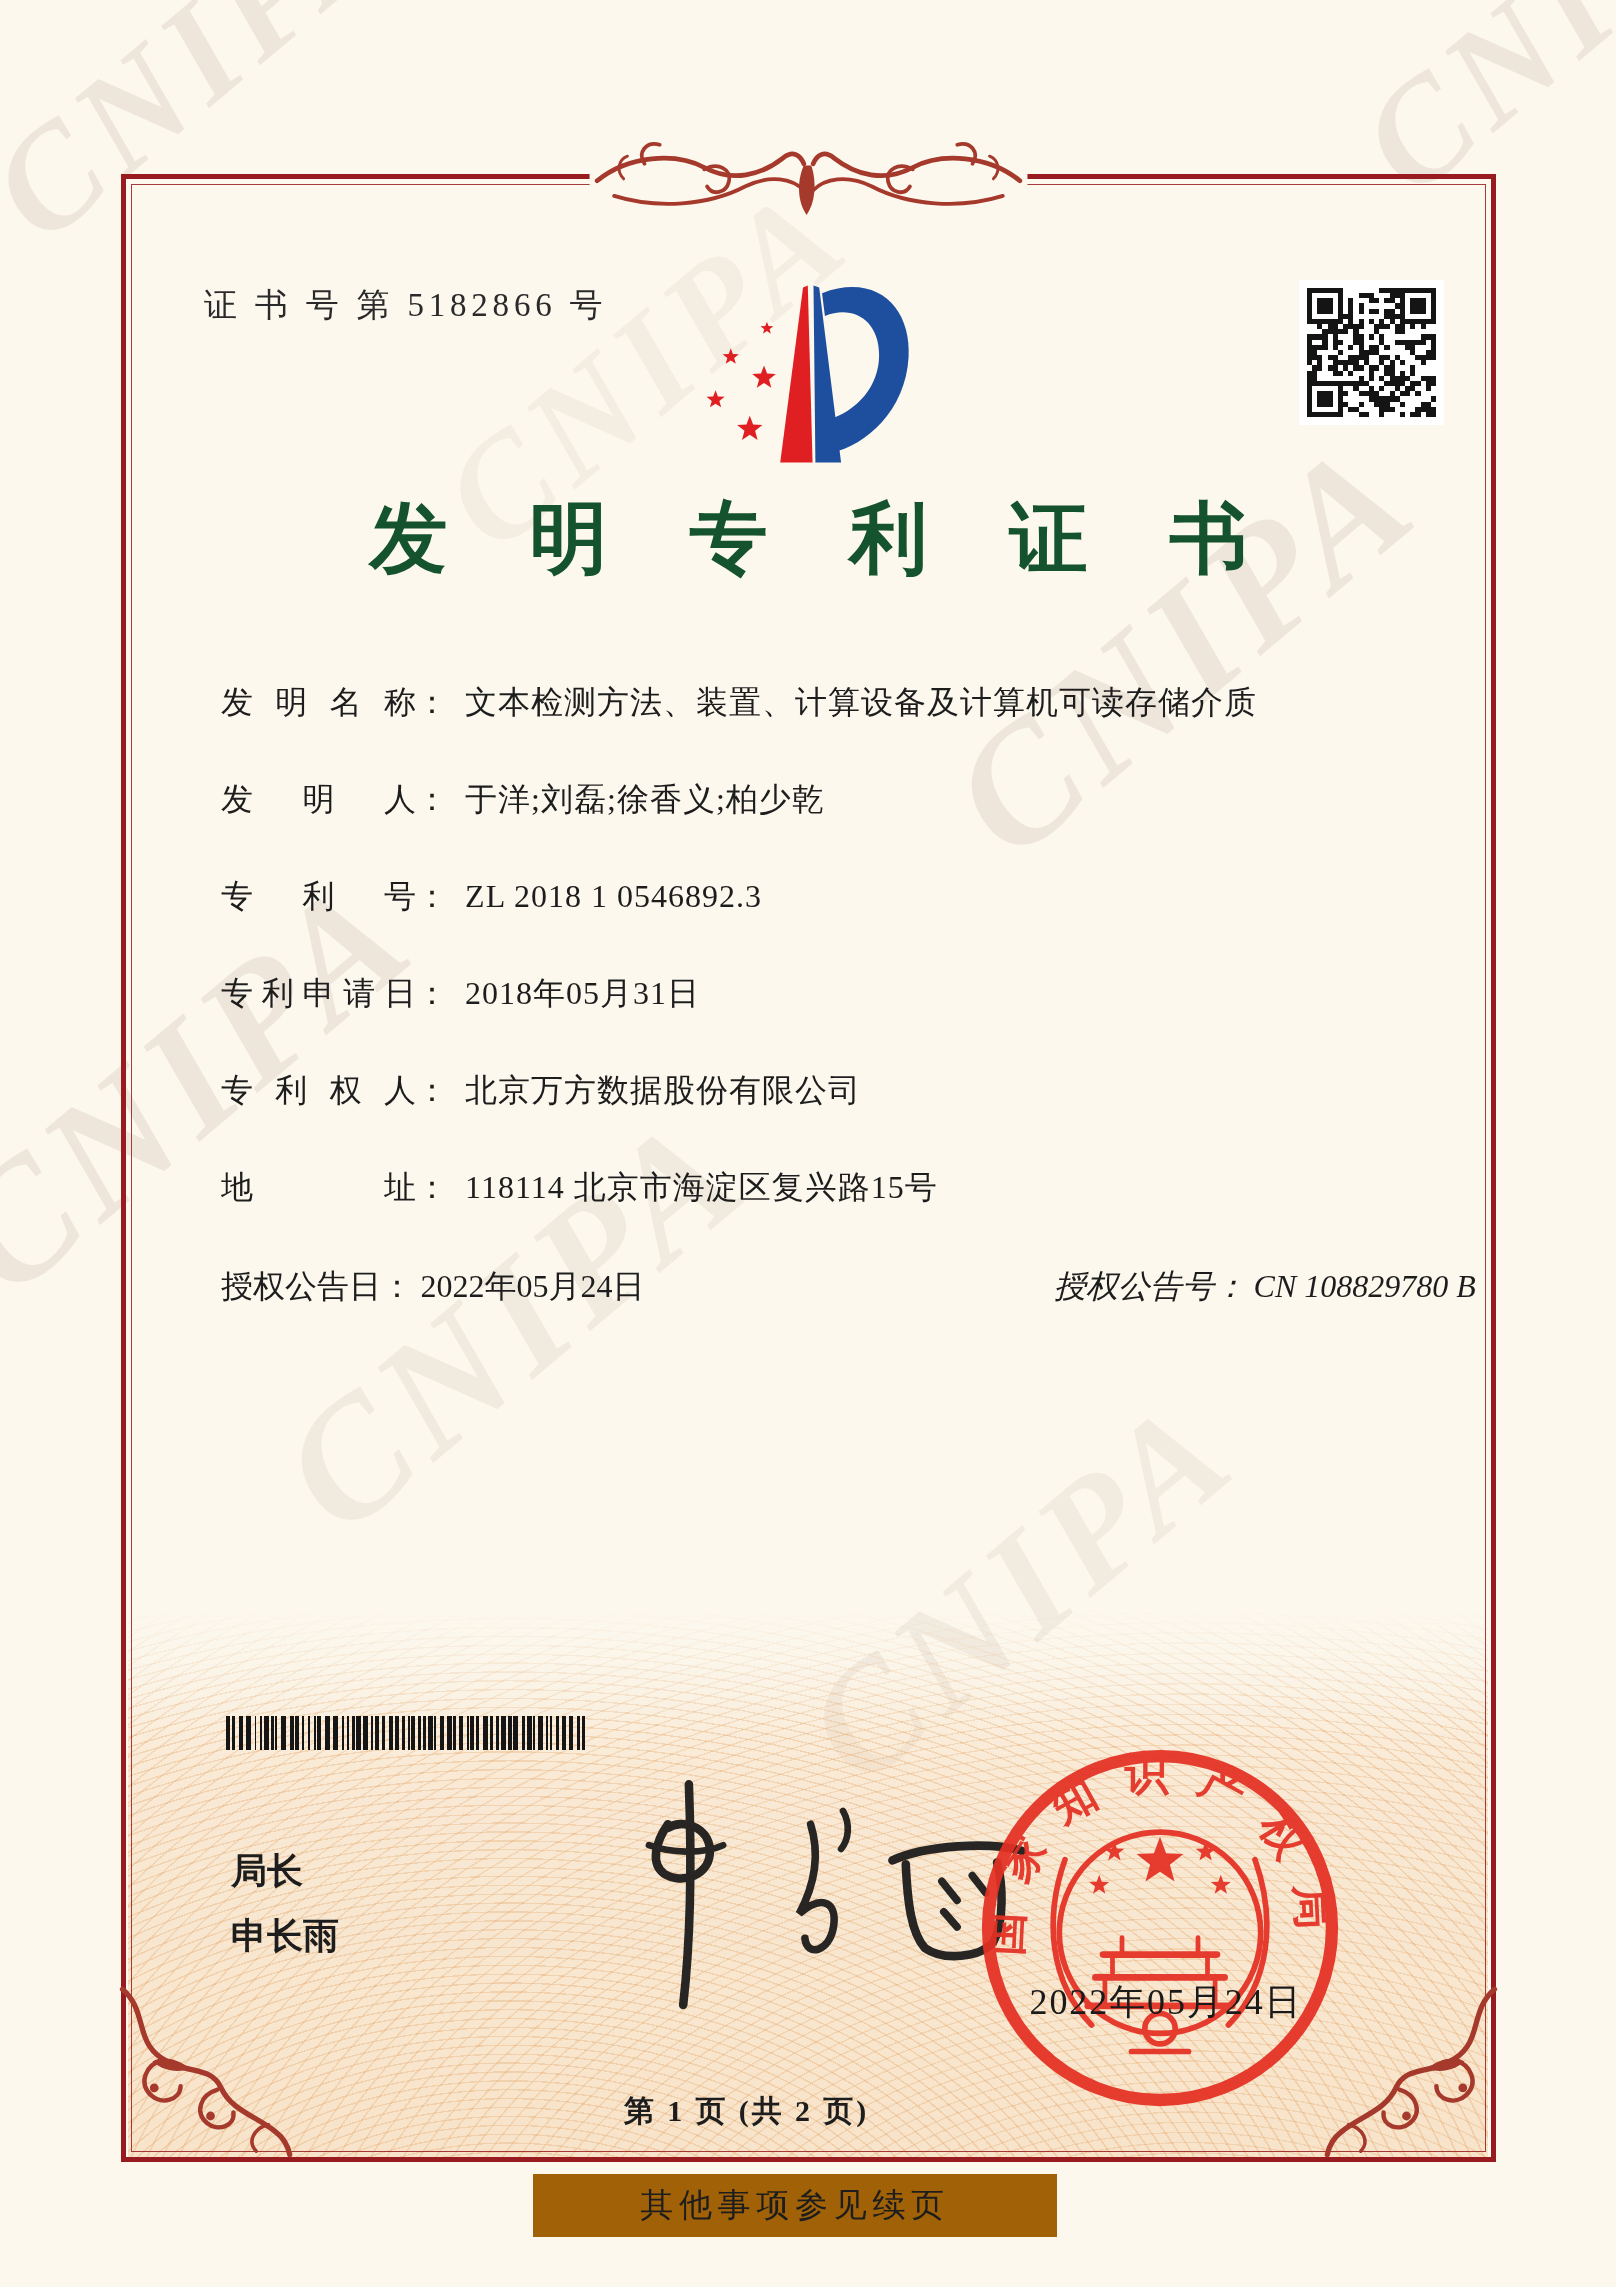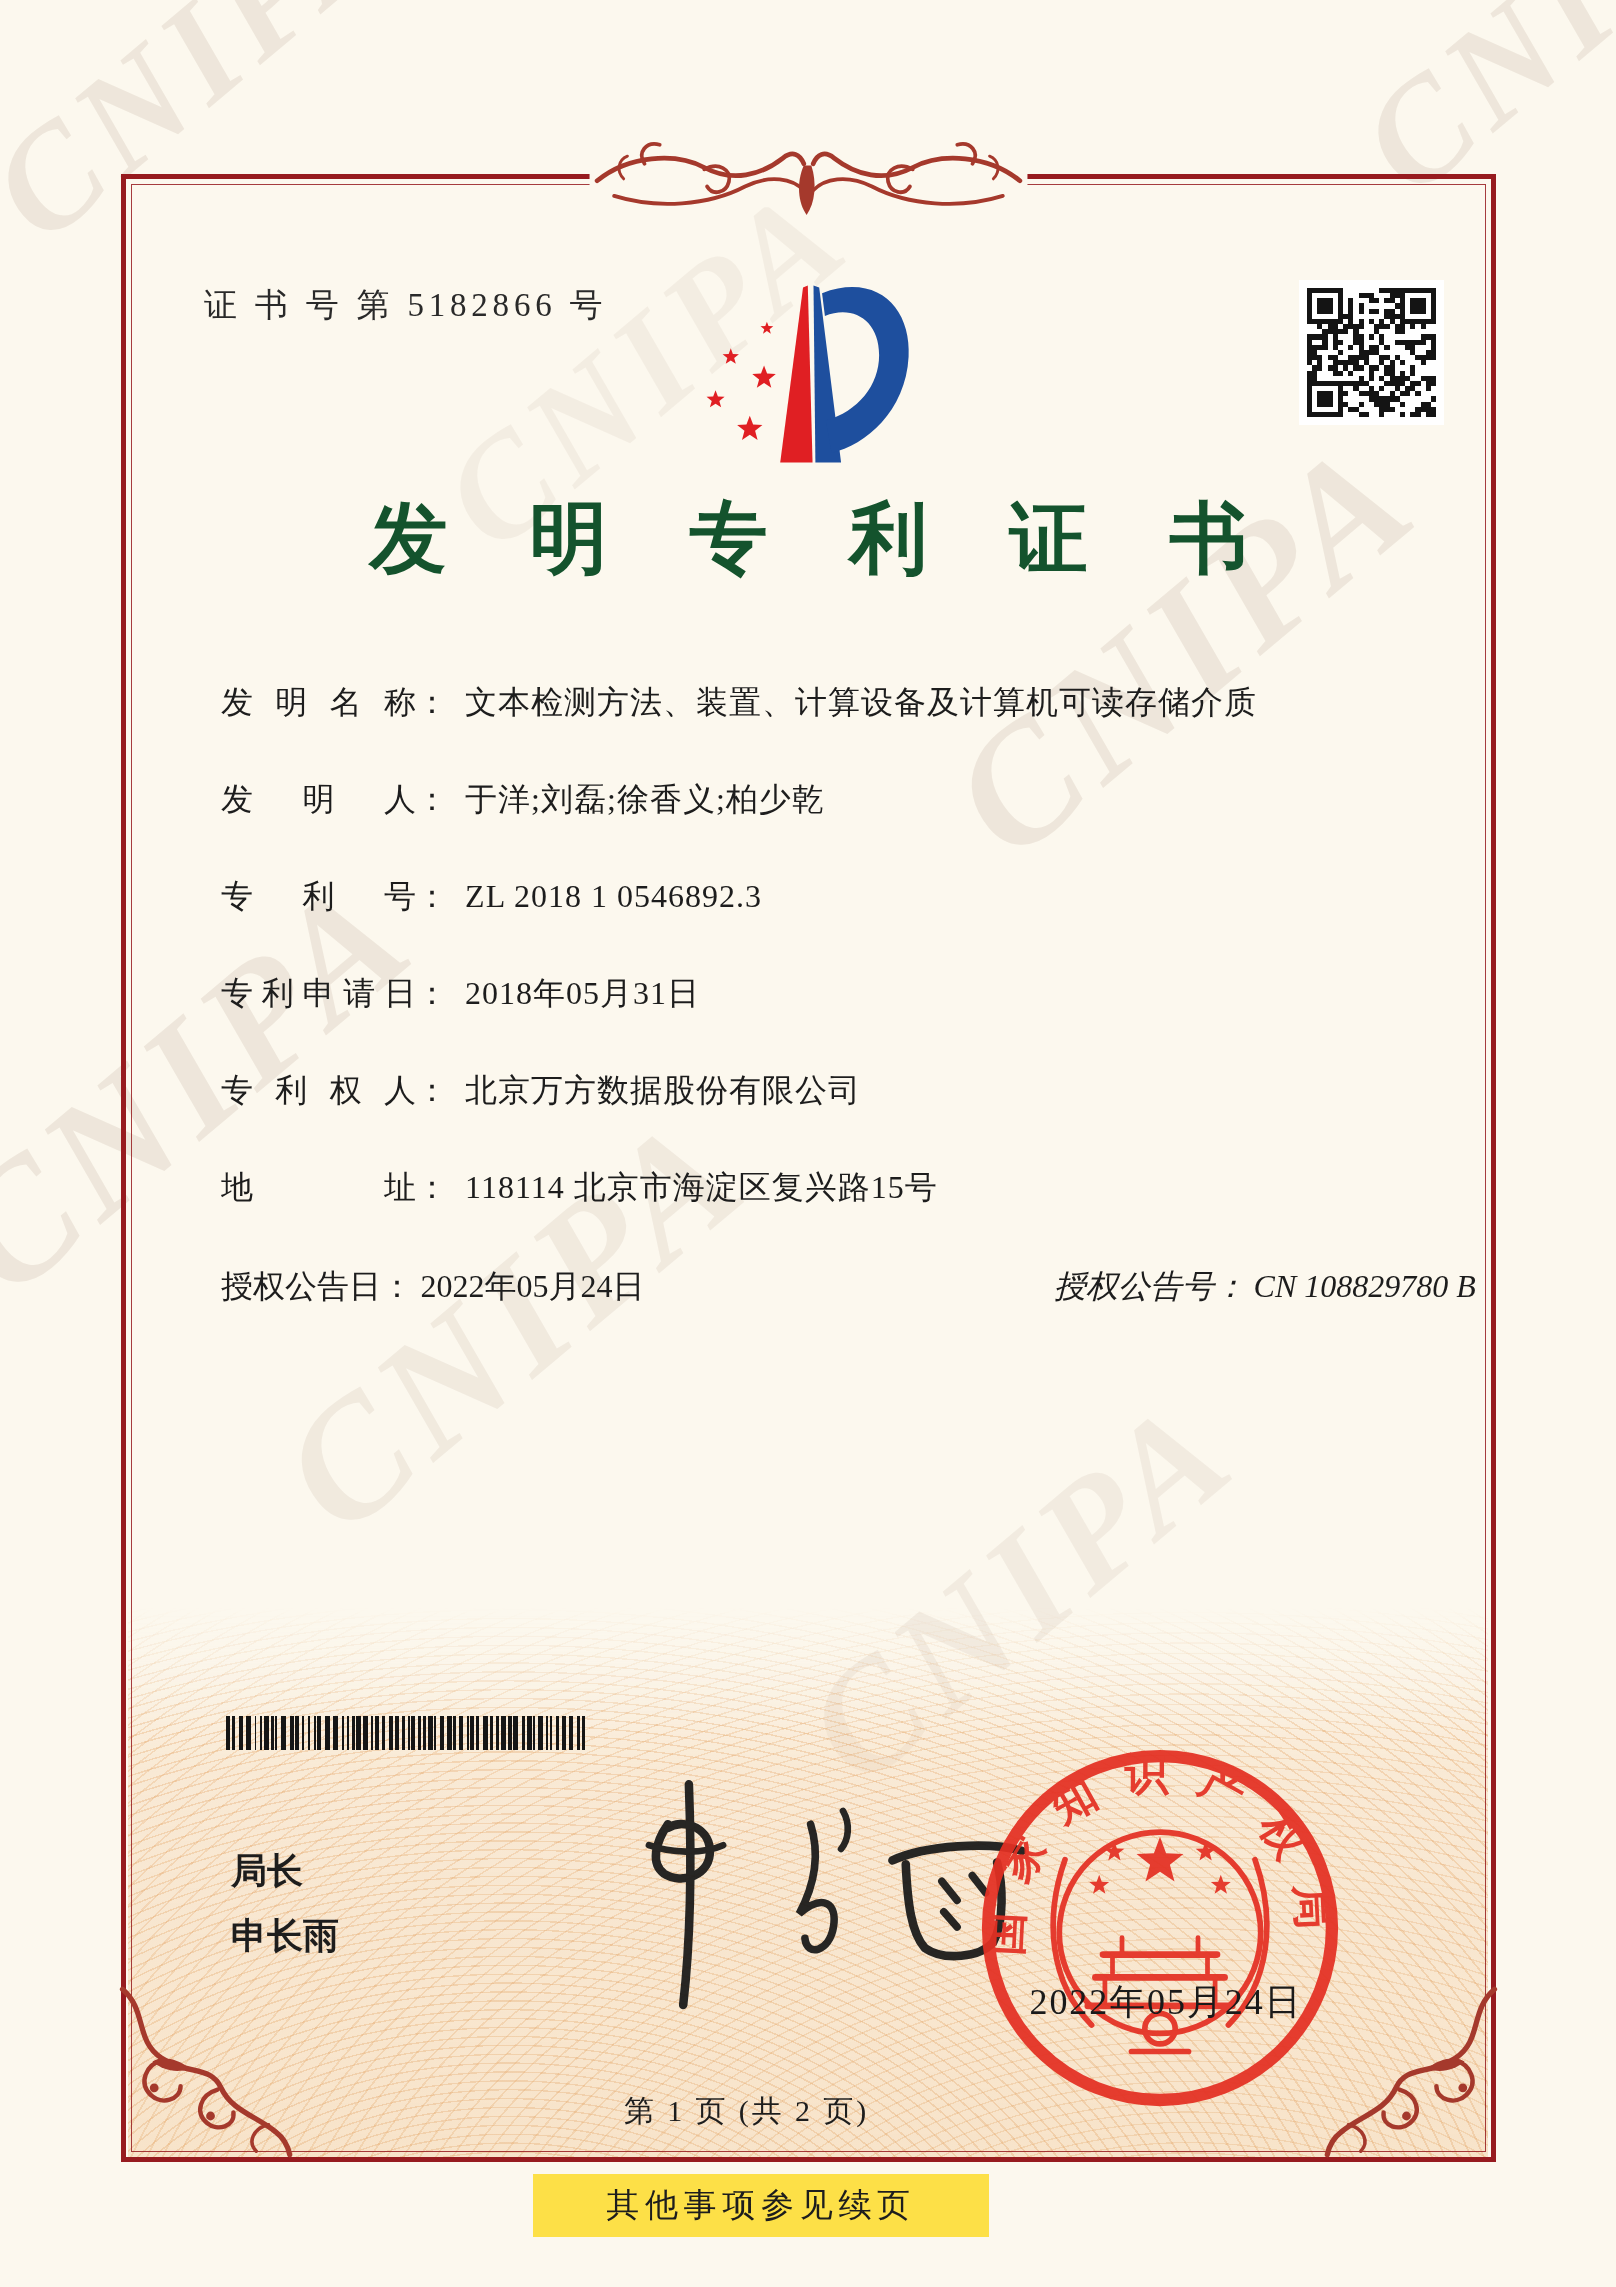--- a/index.html
+++ b/index.html
@@ -48,22 +48,22 @@
   .barcode{position:absolute;left:226px;top:1716px;width:365px;height:34px;z-index:4;}
   .barcode div{position:absolute;top:0;height:100%;background:#151515;}
   .signer{position:absolute;left:231px;top:1853px;z-index:4;
           font-family:"Liberation Sans","DejaVu Sans",sans-serif;font-weight:bold;font-size:36px;line-height:1;}
   .signer .n2{margin-top:28.5px;text-align:right;}
   .signature{position:absolute;left:609px;top:1769px;z-index:4;}
   .seal{position:absolute;left:970px;top:1738px;z-index:5;}
   .seal-date{position:absolute;left:1006px;top:1978px;width:320px;text-align:center;z-index:6;
              font-size:36px;letter-spacing:1.9px;color:#1a1a1a;}
   .page-no{position:absolute;left:566px;top:2091px;width:361px;text-align:center;z-index:4;
-           font-size:30px;letter-spacing:2.9px;}
-  .footer-note{position:absolute;left:533px;top:2174px;width:456px;height:63px;background:#fde047;z-index:3;
+           font-size:30px;letter-spacing:2.9px;font-weight:bold;}
+  .footer-note{position:absolute;left:533px;top:2174px;width:524px;height:63px;background:#a16207;z-index:3;
                text-align:center;line-height:63px;font-size:33px;letter-spacing:5.7px;}
   .orn{position:absolute;z-index:3;}
 </style>
 </head>
 <body>
 
 <div class="page">
 
   <div class="wm" style="left:-43px;top:-24px;font-size:143px;">CNIPA</div>
   <div class="wm" style="left:1327px;top:-71px;font-size:143px;">CNIPA</div>

